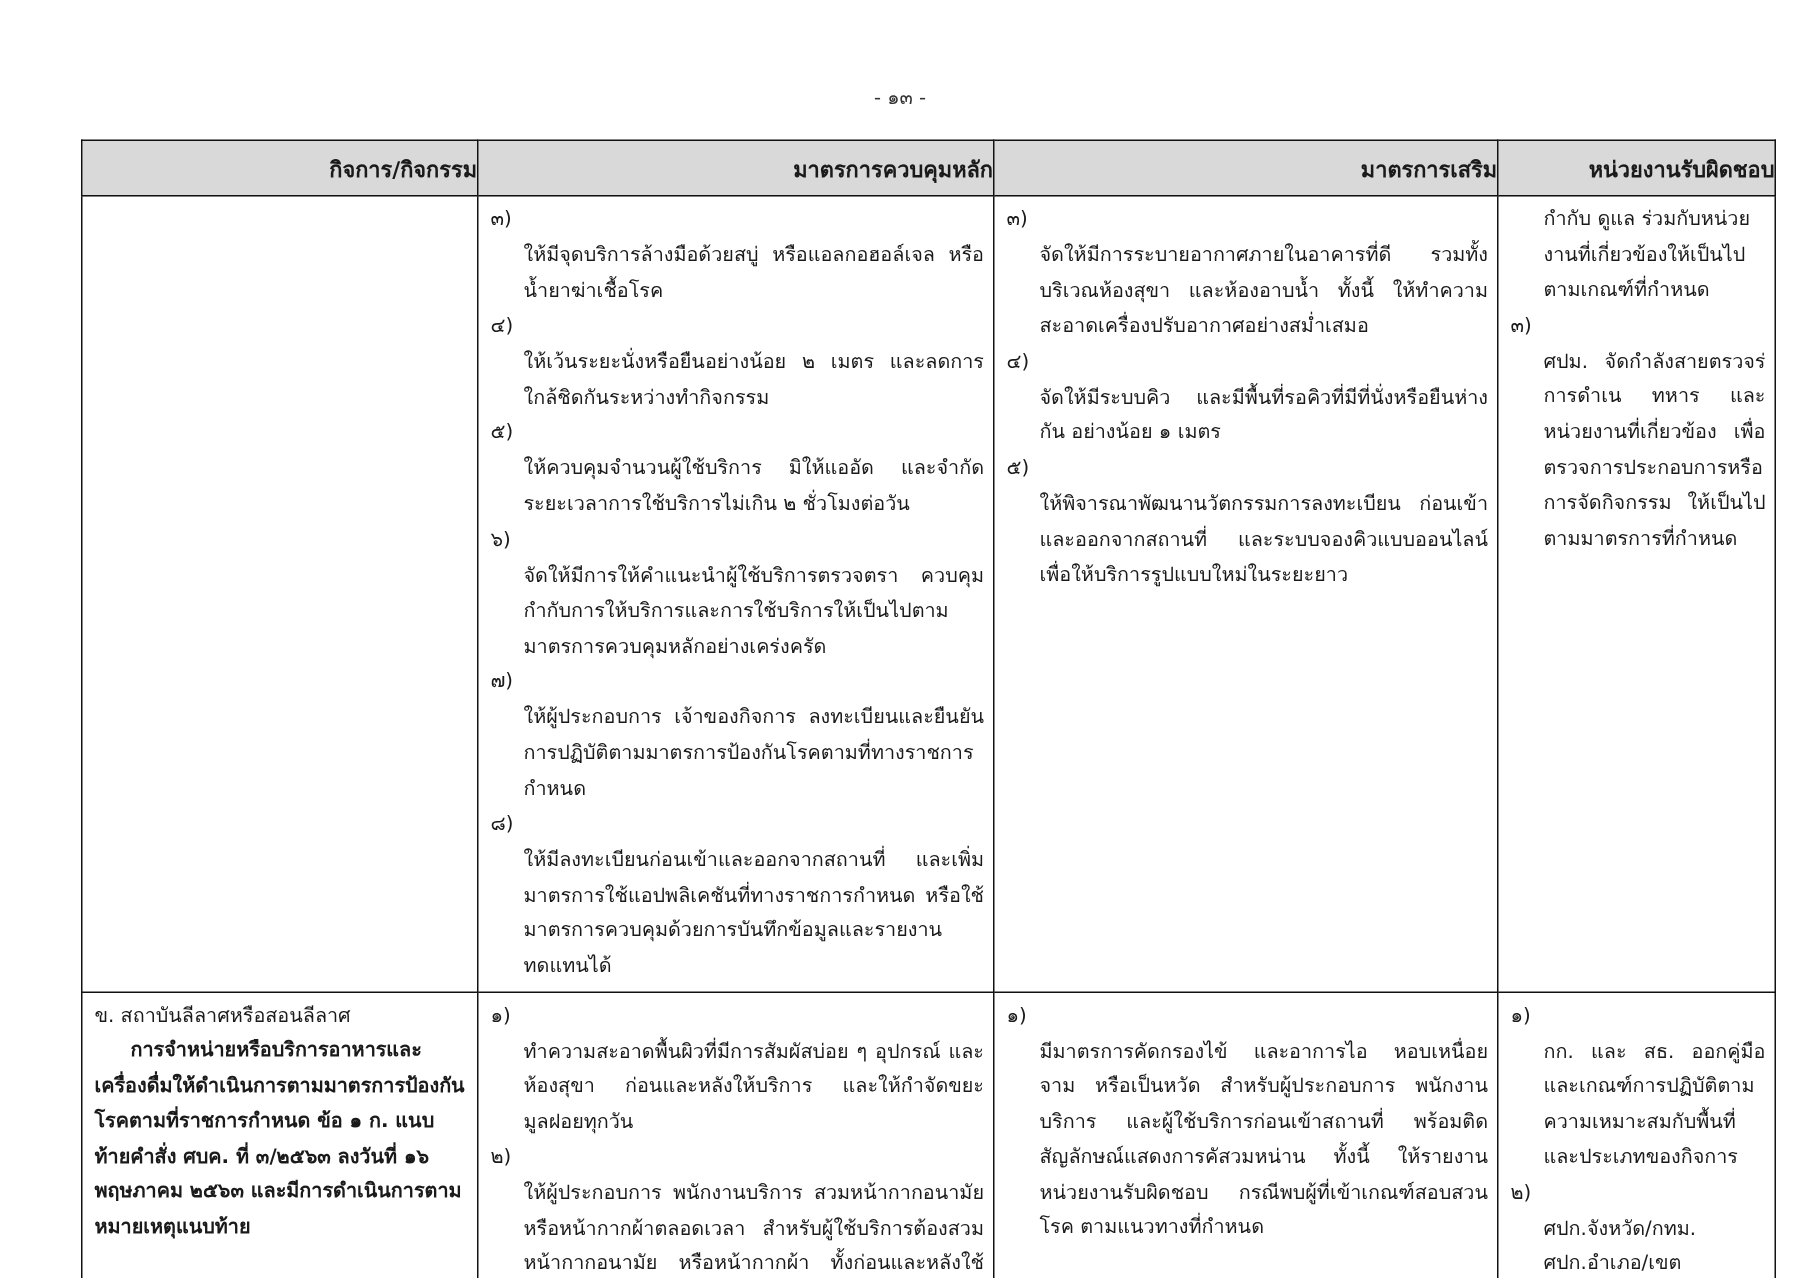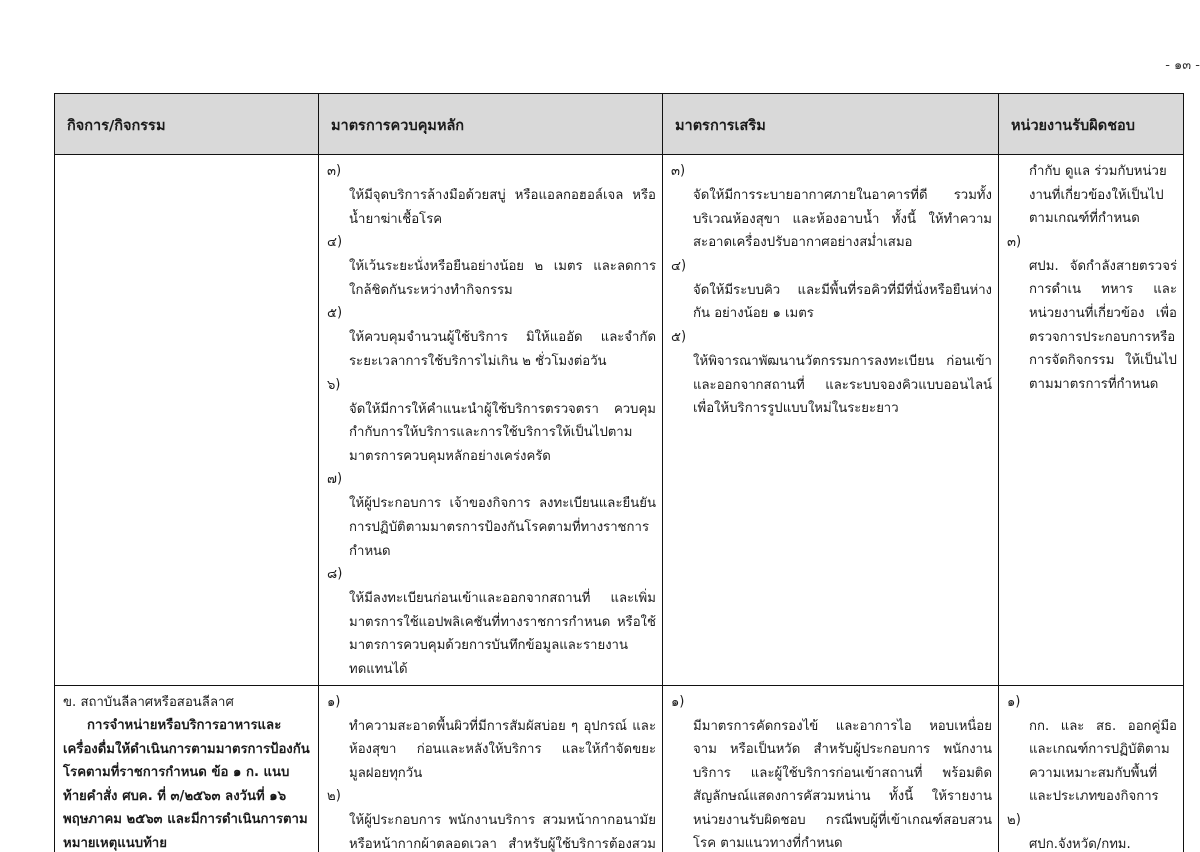--- a/index.html
+++ b/index.html
@@ -1,31 +1,31 @@
 <!DOCTYPE html>
 <html><head>
 <meta charset="utf-8">
 <style>
   html, body { margin: 0; padding: 0; }
   body {
     width: 1200px; height: 852px; background: #ffffff; position: relative; overflow: hidden;
     font-family: "DejaVu Sans", "Liberation Sans", sans-serif; color: #1a1a1a;
   }
   .page-number {
-    position: absolute; top: 54px; left: 0; width: 1200px; text-align: right;
+    position: absolute; top: 54px; left: 0; width: 1200px; text-align: center;
     font-size: 13px; color: #333;
   }
   table.doc {
     position: absolute; top: 93px; left: 54px; width: 1129px;
     border-collapse: collapse; table-layout: fixed;
   }
   table.doc th, table.doc td { border: 1.5px solid #111; vertical-align: top; }
   table.doc th {
     background: #d9d9d9; height: 36px; font-size: 14.5px; font-weight: bold;
-    text-align: left; vertical-align: middle; padding: 12px;
+    text-align: right; vertical-align: middle; padding: 0;
   }
   table.doc td { padding: 4px 6px 4px 8px; font-size: 13.2px; line-height: 23.6px; }
   .item { display: flex; }
   .item .num { flex: 0 0 auto; width: 22px; }
   .item .txt { flex: 1; text-align: justify; margin-top: 24px; }
   .cont { padding-left: 22px; }
   .indent { text-indent: 24px; font-weight: bold; }
   tr.row1 td { height: 436px; }
   tr.row2 td { height: 176px; }
 </style>

